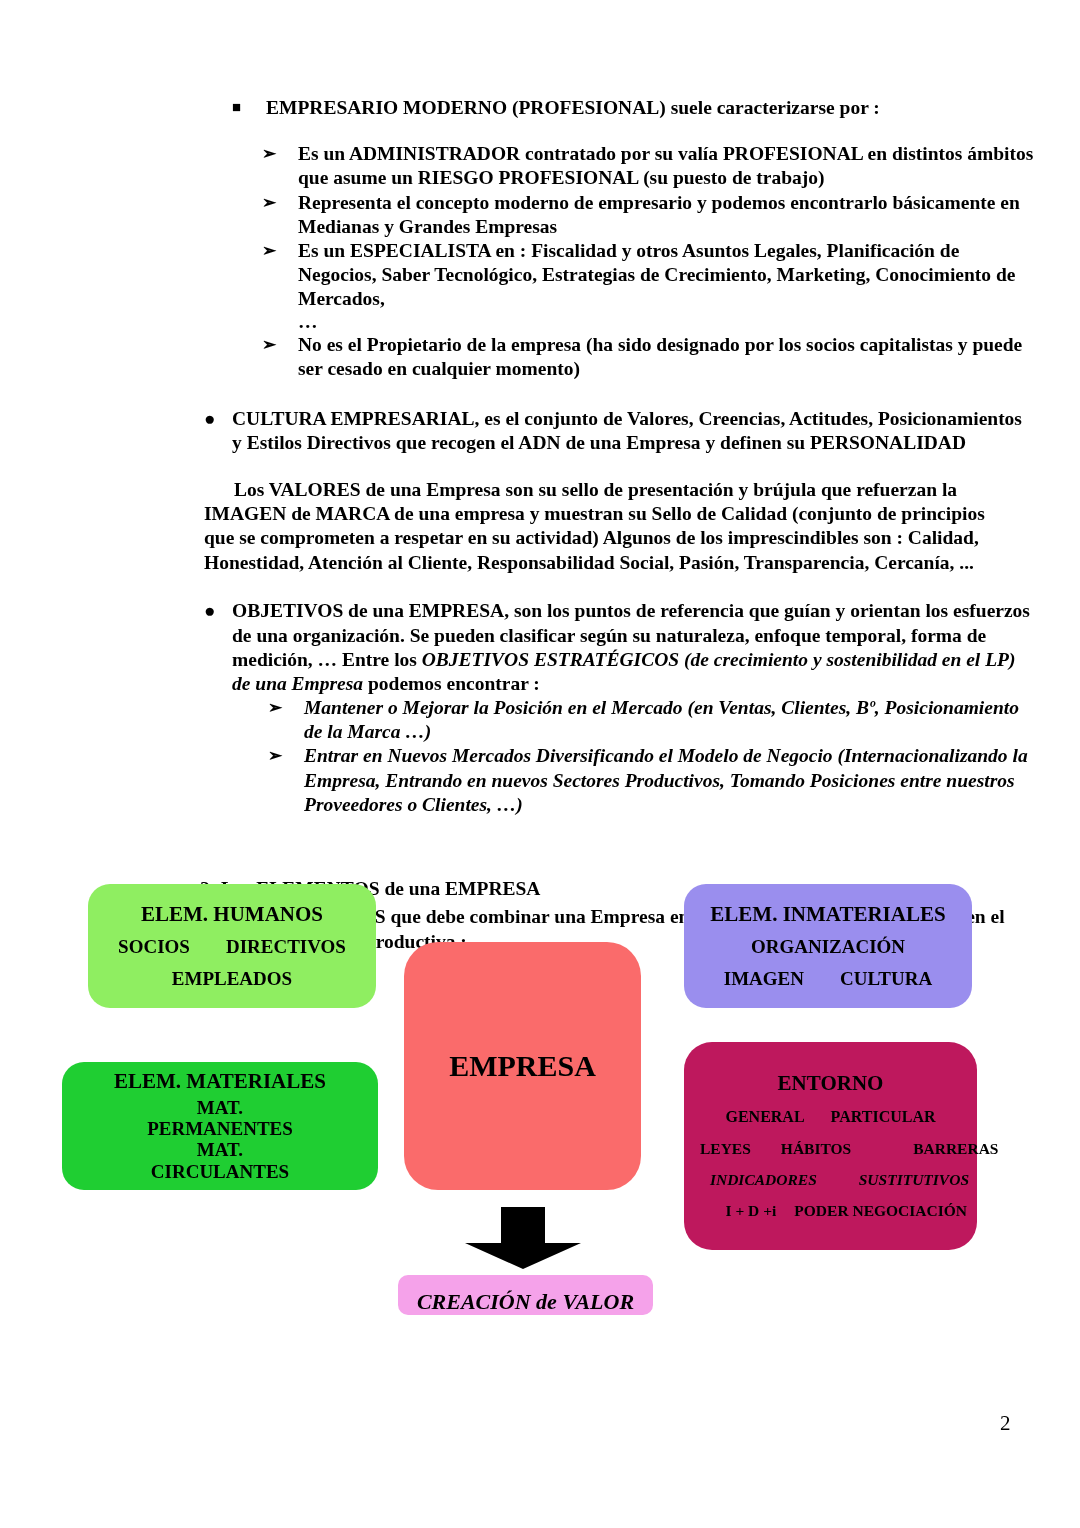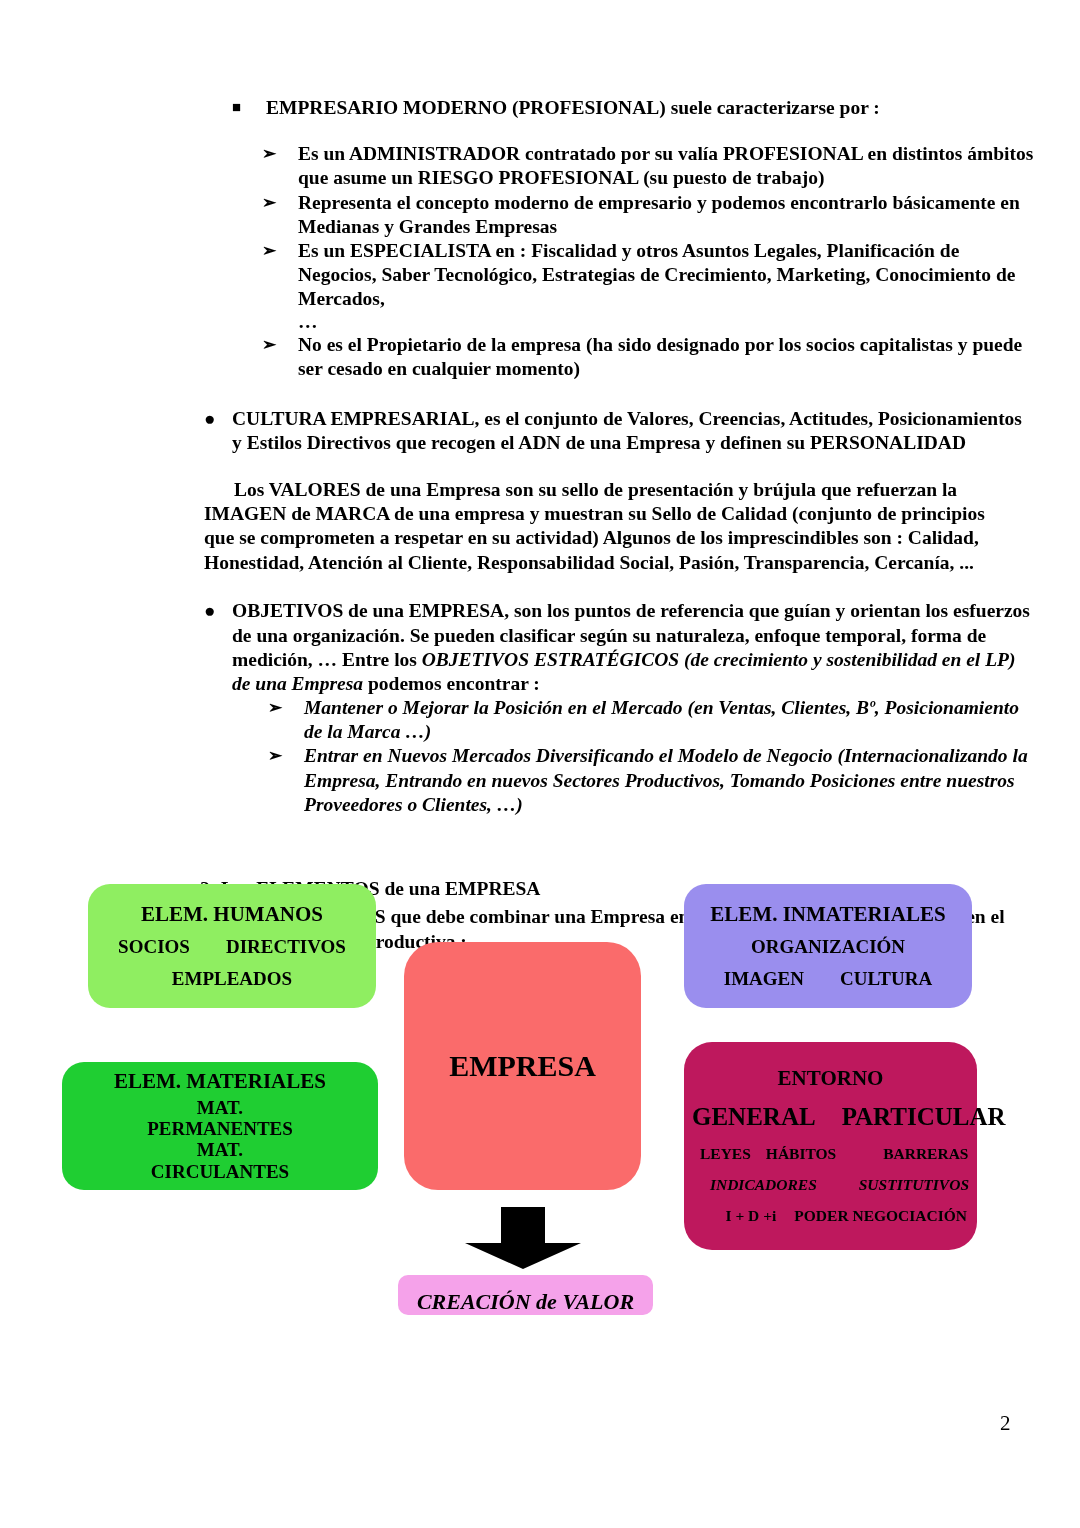--- a/index.html
+++ b/index.html
@@ -152,21 +152,21 @@
   #box-materiales .title { font-size: 21px; }
   #box-materiales .sub { font-size: 19px; }
 
   #box-entorno {
     left: 684px; top: 1042px; width: 293px; height: 208px;
     background: #be185d;
     border-radius: 28px;
     padding: 8px 8px;
   }
   #box-entorno .title { font-size: 21px; }
-  #box-entorno .r2 { font-size: 25px; justify-content: space-between; }
+  #box-entorno .r2 { font-size: 16px; }
   #box-entorno .r3 { font-size: 15.5px; }
 
   #box-empresa {
     left: 404px; top: 942px; width: 237px; height: 248px;
     background: #FA6B6B;
     border-radius: 34px;
     display: flex;
     align-items: center;
     justify-content: center;
   }
@@ -309,21 +309,21 @@
     </div>
 
     <div class="dbox" id="box-entorno">
       <div class="line title">ENTORNO</div>
       <div class="spacer" style="height:12px;"></div>
       <div class="line r2 row2" style="gap:26px;">
         <span>GENERAL</span>
         <span>PARTICULAR</span>
       </div>
       <div class="spacer" style="height:14px;"></div>
-      <div class="line r3" style="display:flex; justify-content:flex-start; padding-left:8px; gap:15px;">
+      <div class="line r3" style="display:flex; justify-content:flex-start; padding-left:8px; gap:30px;">
         <span>LEYES</span>
         <span>HÁBITOS</span>
         <span style="margin-left:32px;">BARRERAS</span>
       </div>
       <div class="spacer" style="height:14px;"></div>
       <div class="line r3" style="display:flex; justify-content:flex-end; gap:42px;font-style:italic;">
         <span>INDICADORES</span>
         <span>SUSTITUTIVOS</span>
       </div>
       <div class="spacer" style="height:14px;"></div>

